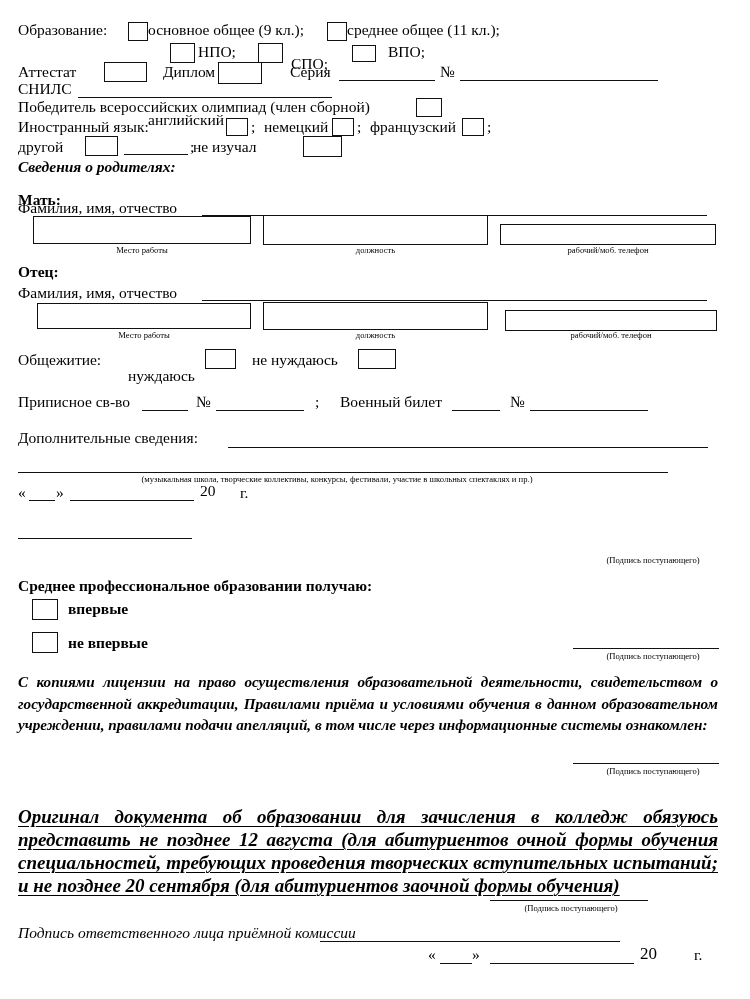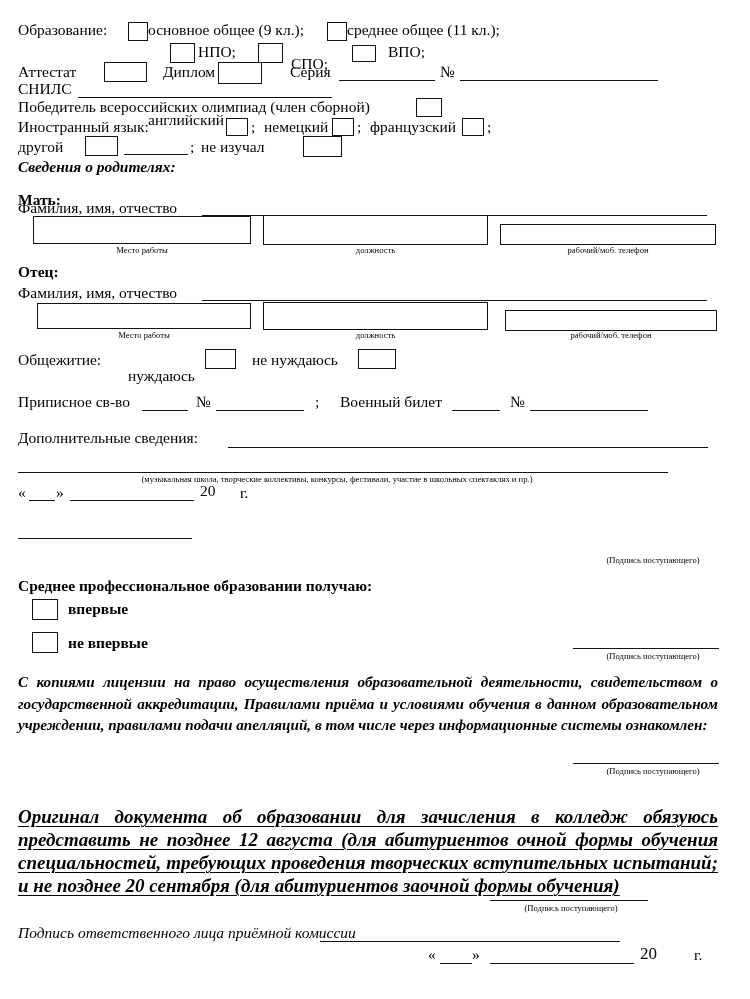--- a/index.html
+++ b/index.html
@@ -80,21 +80,21 @@
   <span class="cb" style="left:332px;top:118px;width:22px;height:18px;"></span>
   <span class="t" style="left:357px;top:119px;">;</span>
   <span class="t" style="left:370px;top:119px;">французский</span>
   <span class="cb" style="left:462px;top:118px;width:22px;height:18px;"></span>
   <span class="t" style="left:487px;top:119px;">;</span>
 
   <span class="t" style="left:18px;top:139px;">другой</span>
   <span class="cb" style="left:85px;top:136px;width:33px;height:20px;"></span>
   <span class="rule" style="left:124px;top:154px;width:64px;"></span>
   <span class="t" style="left:190px;top:139px;">;</span>
-  <span class="t" style="left:201px;top:139px;">не изучал</span>
+  <span class="t" style="left:193px;top:139px;">не изучал</span>
   <span class="cb" style="left:303px;top:136px;width:39px;height:21px;"></span>
 
   <span class="t bi" style="left:18px;top:159px;">Сведения о родителях:</span>
 
   <span class="t bold" style="left:18px;top:192px;">Мать:</span>
   <span class="t" style="left:18px;top:200px;">Фамилия, имя, отчество</span>
   <span class="rule" style="left:202px;top:215px;width:505px;"></span>
 
   <span class="fbox" style="left:33px;top:216px;width:218px;height:28px;"></span>
   <span class="cap c" style="left:33px;top:246px;width:218px;">Место работы</span>

